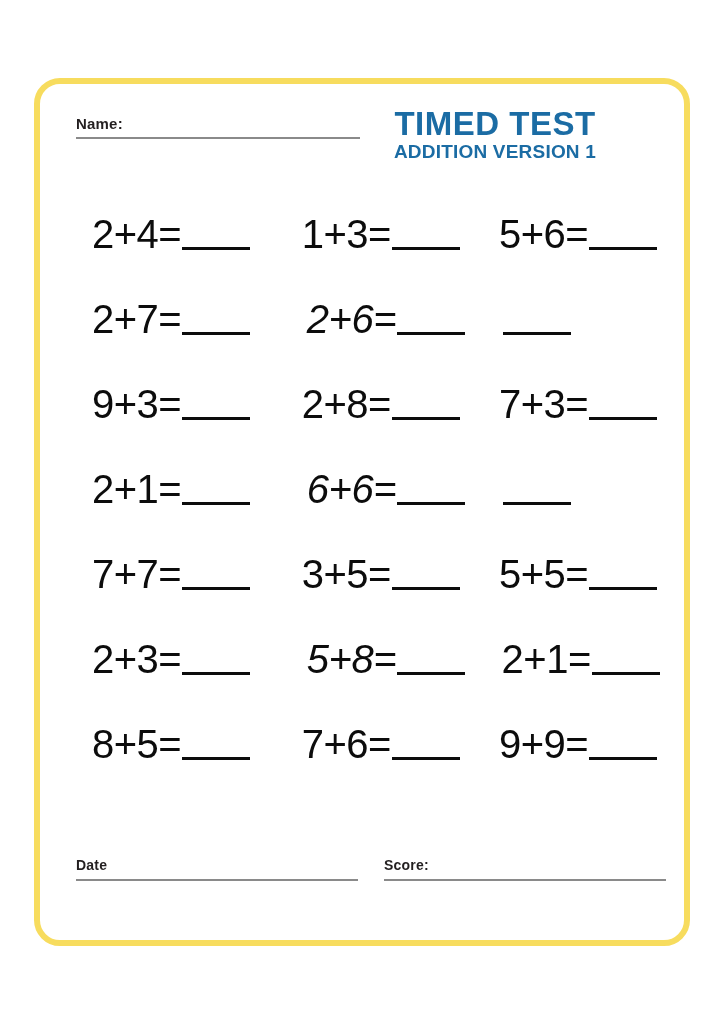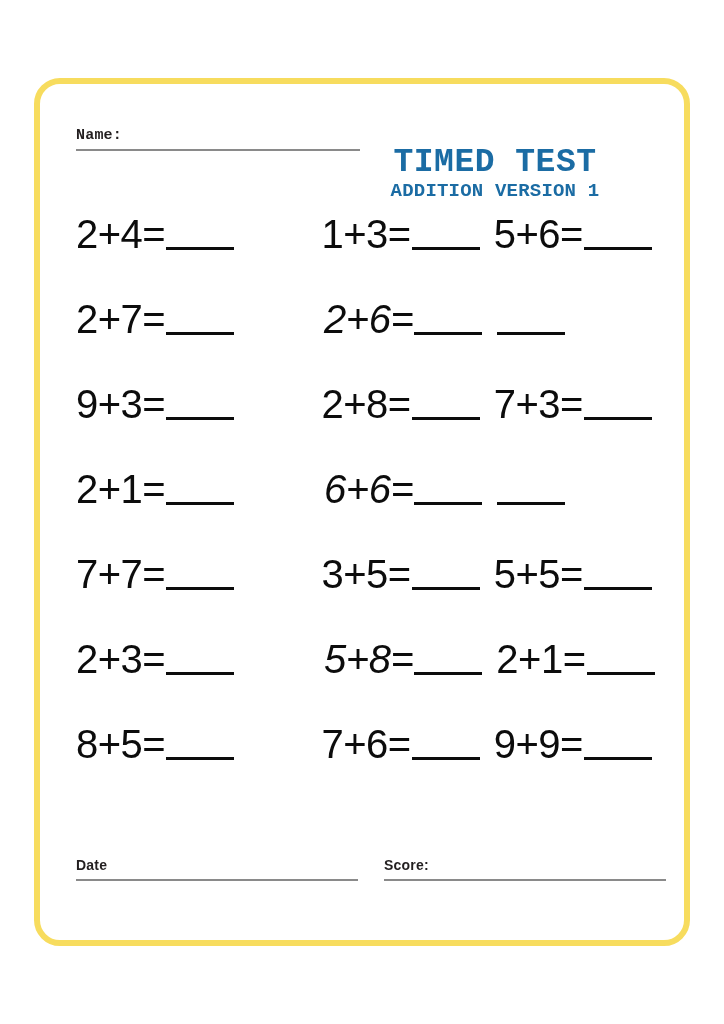--- a/index.html
+++ b/index.html
@@ -25,24 +25,23 @@
     box-sizing: border-box;
     border: 6px solid #f7dc5e;
     border-radius: 26px;
     background: #ffffff;
   }
 
   
   .header {
     position: absolute;
     left: 0;
-    top: 12px;
+    top: 0;
     width: 100%;
     height: 130px;
-    font-family: Liberation Mono, monospace;
   }
 
   .name-field {
     position: absolute;
     left: 36px;
     top: 32px;
     width: 284px;
   }
   .name-label {
     font-size: 15px;
@@ -67,21 +66,20 @@
     width: 330px;
   }
   .title-main {
     font-size: 33px;
     font-weight: bold;
     color: #1b6ca4;
     letter-spacing: 0.5px;
     line-height: 1.1;
     display: block;
     white-space: nowrap;
-    margin-top: 27px;
   }
   .title-sub {
     font-size: 19px;
     font-weight: bold;
     color: #1b6ca4;
     letter-spacing: 0.2px;
     line-height: 1.1;
     display: block;
     white-space: nowrap;
   }
@@ -91,31 +89,32 @@
     position: absolute;
     left: 0;
     top: 130px;
     right: 0;
     bottom: 110px;
   }
   .prow {
     display: flex;
     height: 85px;
     align-items: flex-start;
+    margin-left: 16px;
   }
   .pcell {
     position: relative;
     font-size: 40px;
     color: #0c0c0c;
     line-height: 1;
     white-space: nowrap;
     font-weight: 400;
   }
   .pcell.c0 { width: 222px; padding-left: 36px; }
-  .pcell.c1 { width: 208px; padding-left: 14px; text-align: right; }
+  .pcell.c1 { width: 208px; padding-left: 14px; }
   .pcell.c2 { width: 210px; padding-left: 14px; }
 
   
   .prow.odd .pcell.c1 { padding-left: 22px; font-style: italic; }
   .prow.odd .pcell.c0 { padding-left: 36px; }
 
   .expr { letter-spacing: -0.5px; }
   .blank {
     display: inline-block;
     width: 68px;

